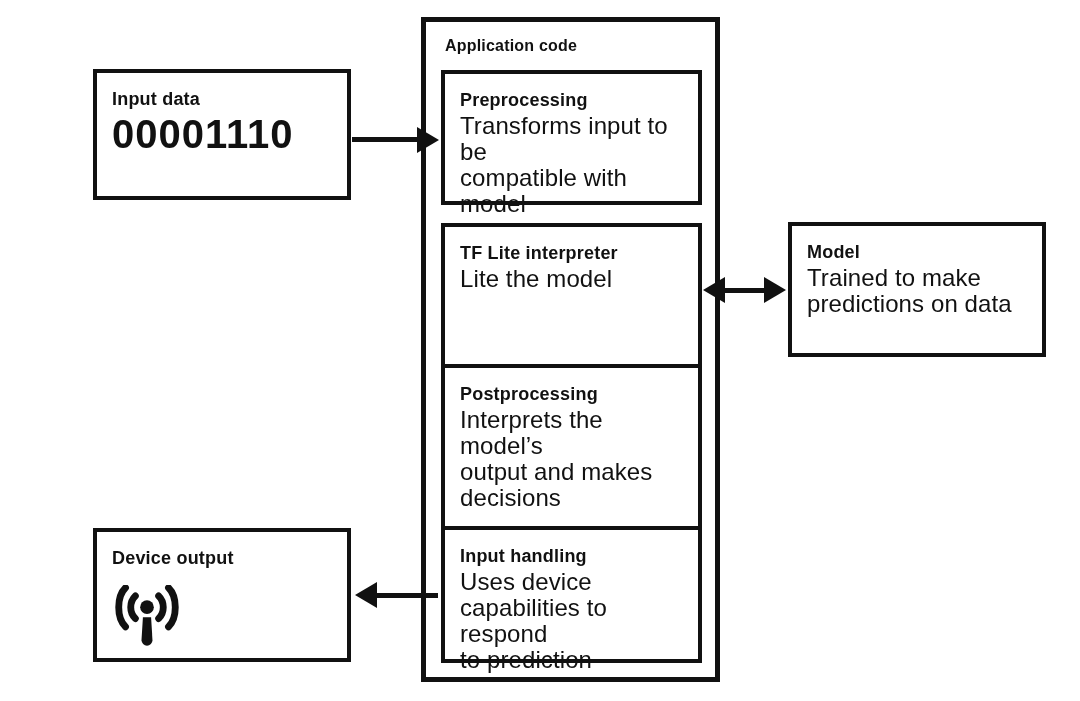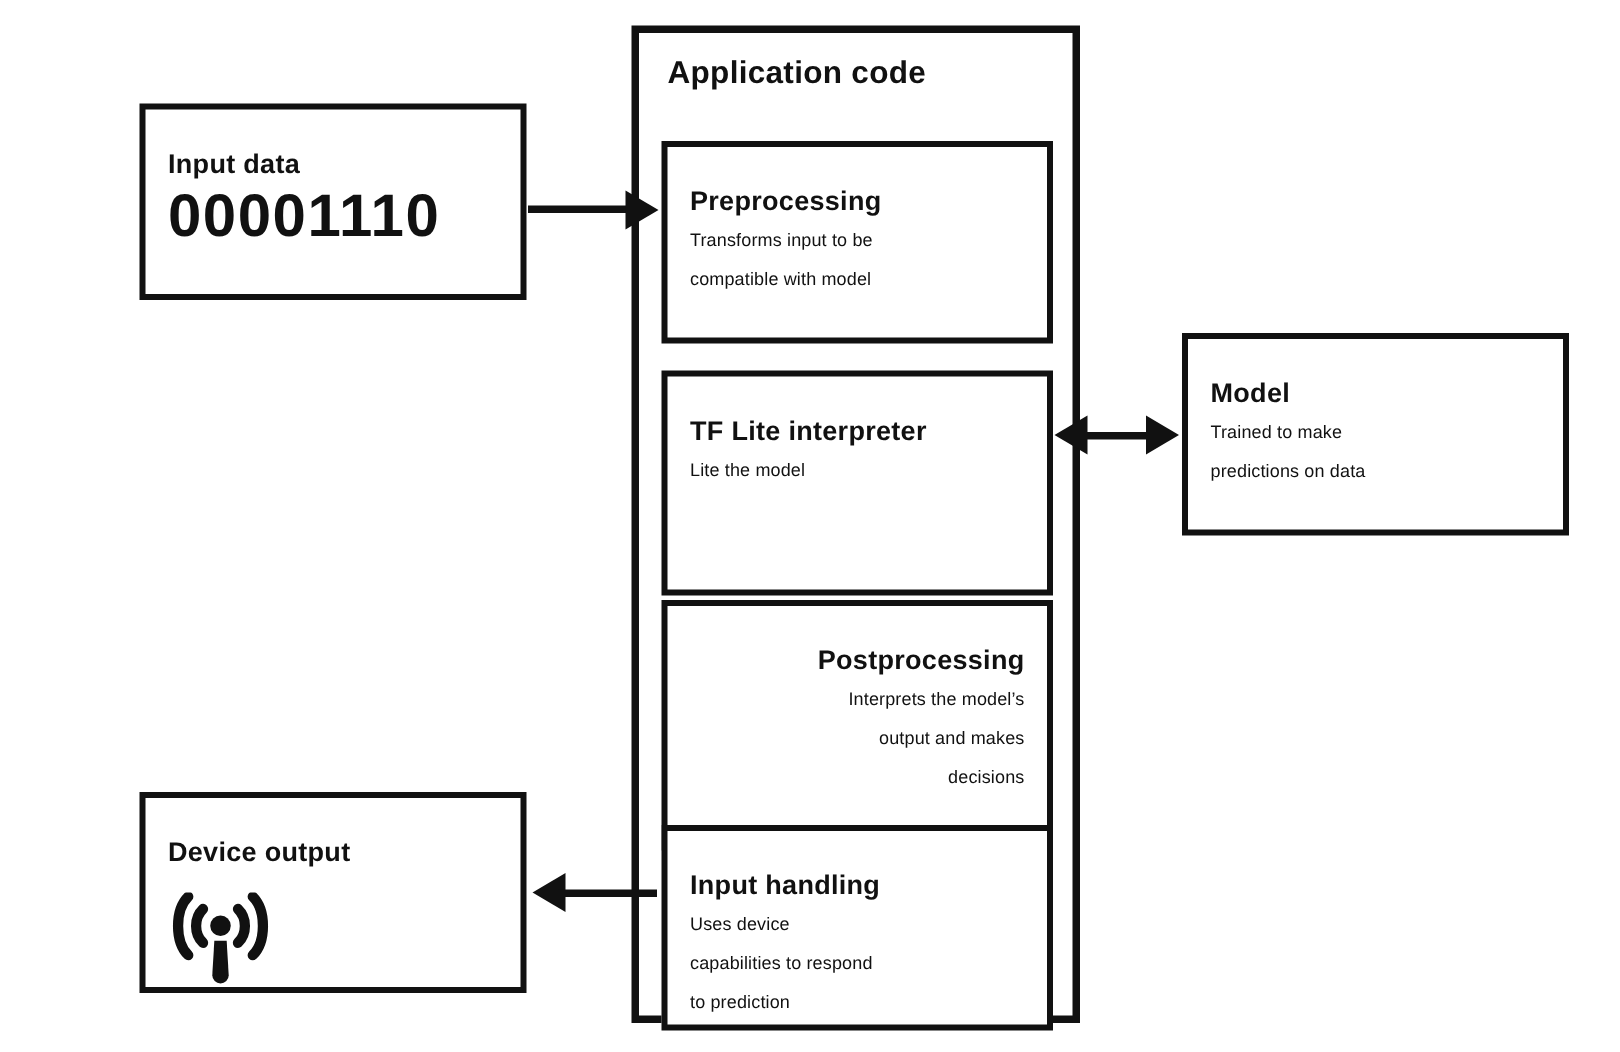--- a/index.html
+++ b/index.html
@@ -9,30 +9,30 @@
     position: relative;
     width: 1080px;
     height: 701px;
     background: #ffffff;
     overflow: hidden;
   }
   .box {
     position: absolute;
     border: 4px solid #111;
     background: #fff;
-    padding: 23px 15px;
+    padding: 13px 15px;
   }
   .box-title {
     font-size: 18px;
     font-weight: 700;
     line-height: 26px;
     letter-spacing: 0.2px;
   }
   .box-desc {
-    font-size: 12px;
+    font-size: 24px;
     line-height: 26px;
     white-space: pre-line;
     letter-spacing: 0.1px;
   }
   
   .input-box    { left: 93px;  top: 69px;  width: 258px; height: 131px; }
   .input-value  { font-size: 40px; font-weight: 700; letter-spacing: 1px; }
   .model-box    { left: 788px; top: 222px; width: 258px; height: 135px; }
   .device-box   { left: 93px;  top: 528px; width: 258px; height: 134px; }
   .device-icon  { display: block; margin-top: 14px; margin-left: 2px; }
@@ -40,28 +40,28 @@
   .container-box {
     position: absolute;
     left: 421px; top: 17px;
     width: 299px; height: 665px;
     border: 5px solid #111;
     background: #fff;
   }
   .container-title {
     position: absolute;
     left: 19px; top: 15px;
-    font-size: 21px;
+    font-size: 16px;
     font-weight: 700;
     letter-spacing: 0.2px;
   }
-  .step { left: 15px; width: 261px; margin-top: 24px; }
+  .step { left: 15px; width: 261px; }
   .step-0 { top: 48px;  height: 135px; }
   .step-1 { top: 201px; height: 150px; }
-  .step-2 { top: 354px; height: 167px; text-align: right; }
+  .step-2 { top: 342px; height: 167px; }
   .step-3 { top: 504px; height: 137px; }
   
   .arrow { position: absolute; }
   .arrow-line {
     position: absolute;
     height: 5px;
     background: #111;
   }
   .head {
     position: absolute;

